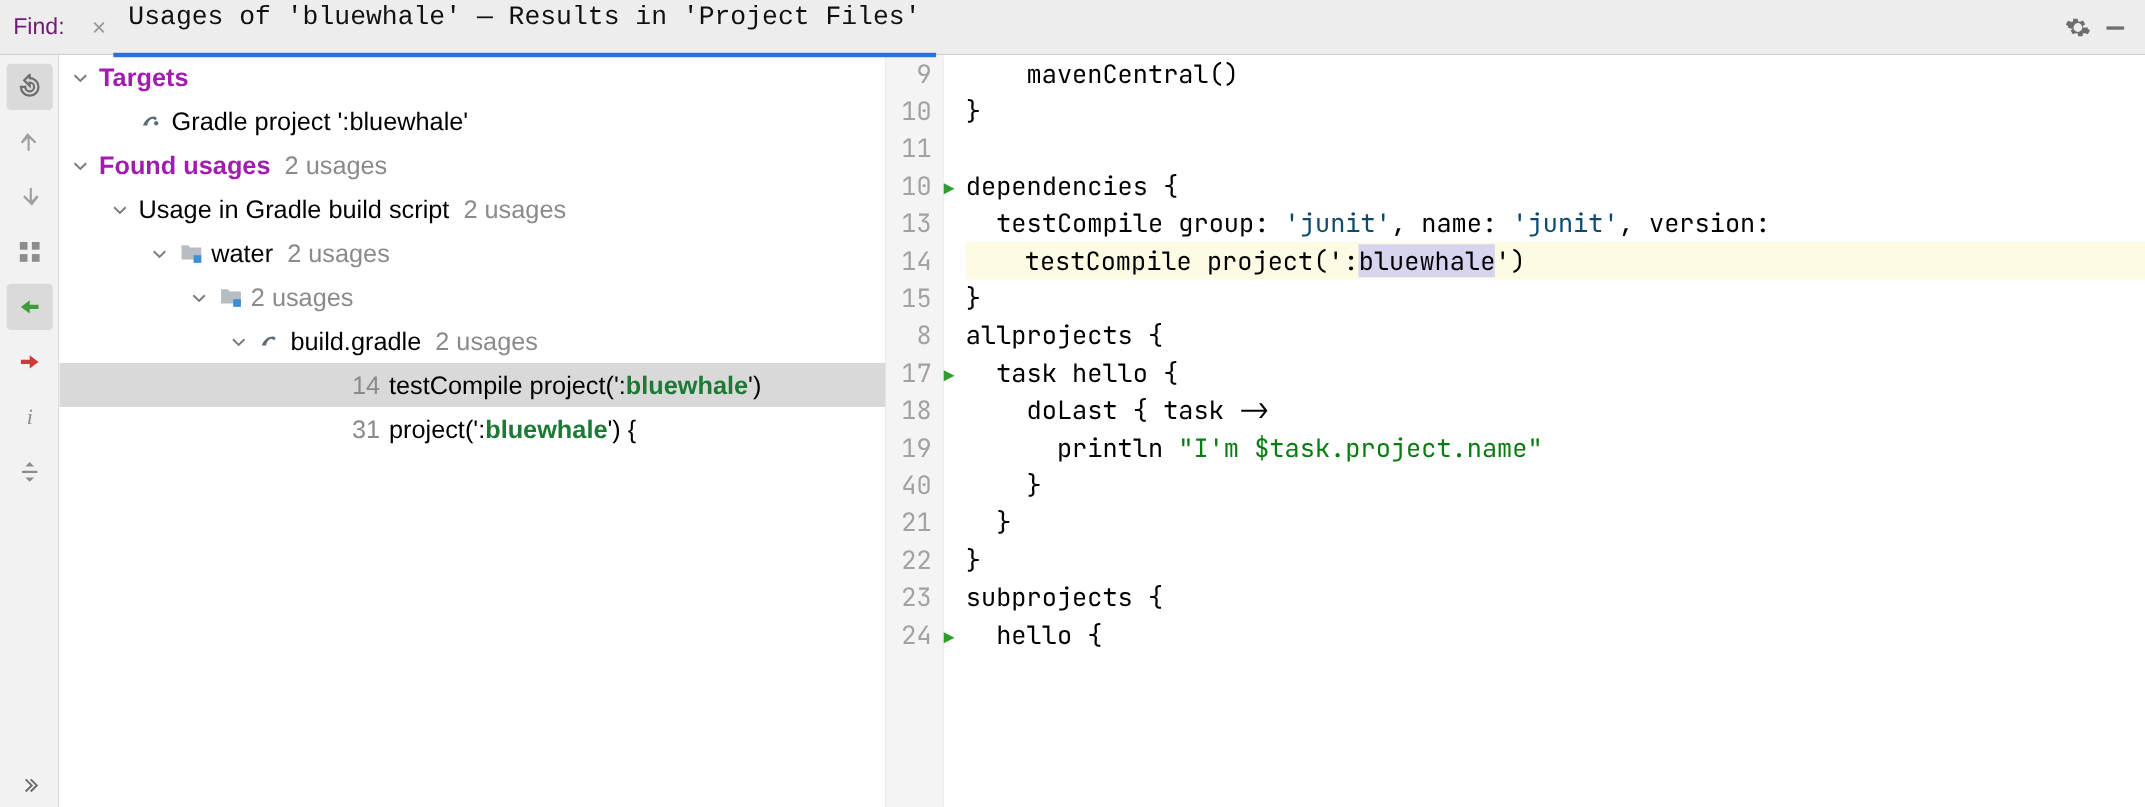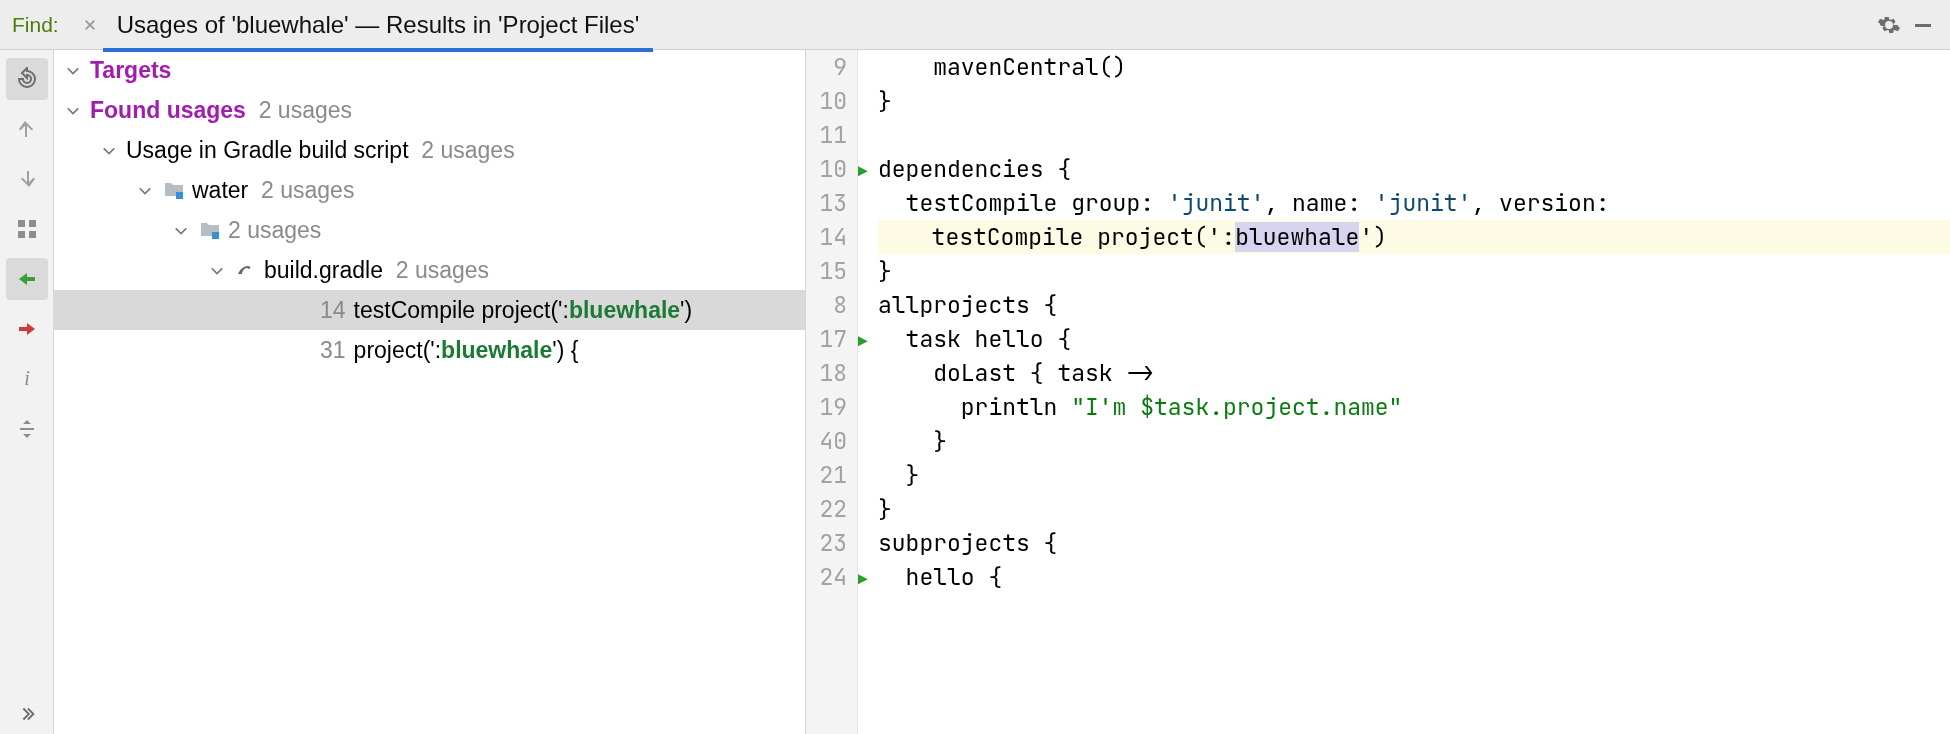--- a/index.html
+++ b/index.html
@@ -12,36 +12,36 @@
     overflow: hidden;
   }
   .header {
     display: flex;
     align-items: center;
     height: 50px;
     background: #ededed;
     border-bottom: 1px solid #d0d0d0;
     padding: 0 10px;
   }
-  .find-label { color: #4d7c0f; padding: 0 18px 0 2px; font-size: 21px; }
+  .find-label { color: #701a75; padding: 0 18px 0 2px; font-size: 21px; }
   .close-x {
     width: 26px; height: 26px; display:flex; align-items:center; justify-content:center;
     color: #888; font-size: 20px;
   }
   .tab {
     height: 100%;
     display: flex;
-    align-items: center;
     padding: 0 14px;
     font-size: 24px;
     color: #111;
     border-bottom: 4px solid #2f6fd8;
     margin-bottom: -1px;
     position: relative;
     top: 2px;
+    font-family: Liberation Mono, monospace;
   }
   .header-spacer { flex: 1; }
   .gear-icon, .min-icon { width: 34px; height: 34px; display:flex; align-items:center; justify-content:center; color:#555; }
   .body { display: flex; height: calc(100% - 50px); }
   .toolbar {
     width: 54px;
     background: #f2f2f2;
     border-right: 1px solid #d6d6d6;
     display: flex;
     flex-direction: column;
@@ -192,20 +192,27 @@
 
   <div class="tree-panel">
     <div class="tree-row">
       <span class="indent" style="width:0px"></span>
       <span class="chev"><svg viewBox="0 0 16 16">
             <path d="M2 5l6 6 6-6" stroke="#7b7b7b" stroke-width="2" fill="none"></path>
           </svg></span>
       <span class="bold">Targets</span>
     </div>
     <div class="tree-row">
+      <span class="indent" style="width:60px"></span>
+      <span class="elephant-icon"><svg viewBox="0 0 24 24">
+            <path fill="#5d6b75" d="M4 16c2-5 6-8 10-8 3 0 3 3 1 3-1 0-1-1-2-1-3 0-5 4-5 6h-4zm12-4c1 0 2 1 2 2s-1 2-2 2-2-1-2-2 1-2 2-2z"></path>
+          </svg></span>
+      <span>Gradle project ':bluewhale'</span>
+    </div>
+    <div class="tree-row">
       <span class="indent" style="width:0px"></span>
       <span class="chev"><svg viewBox="0 0 16 16">
             <path d="M2 5l6 6 6-6" stroke="#7b7b7b" stroke-width="2" fill="none"></path>
           </svg></span>
       <span class="bold">Found usages</span>
       <span>&nbsp;&nbsp;</span>
       <span class="gray">2 usages</span>
     </div>
     <div class="tree-row">
       <span class="indent" style="width:36px"></span>

